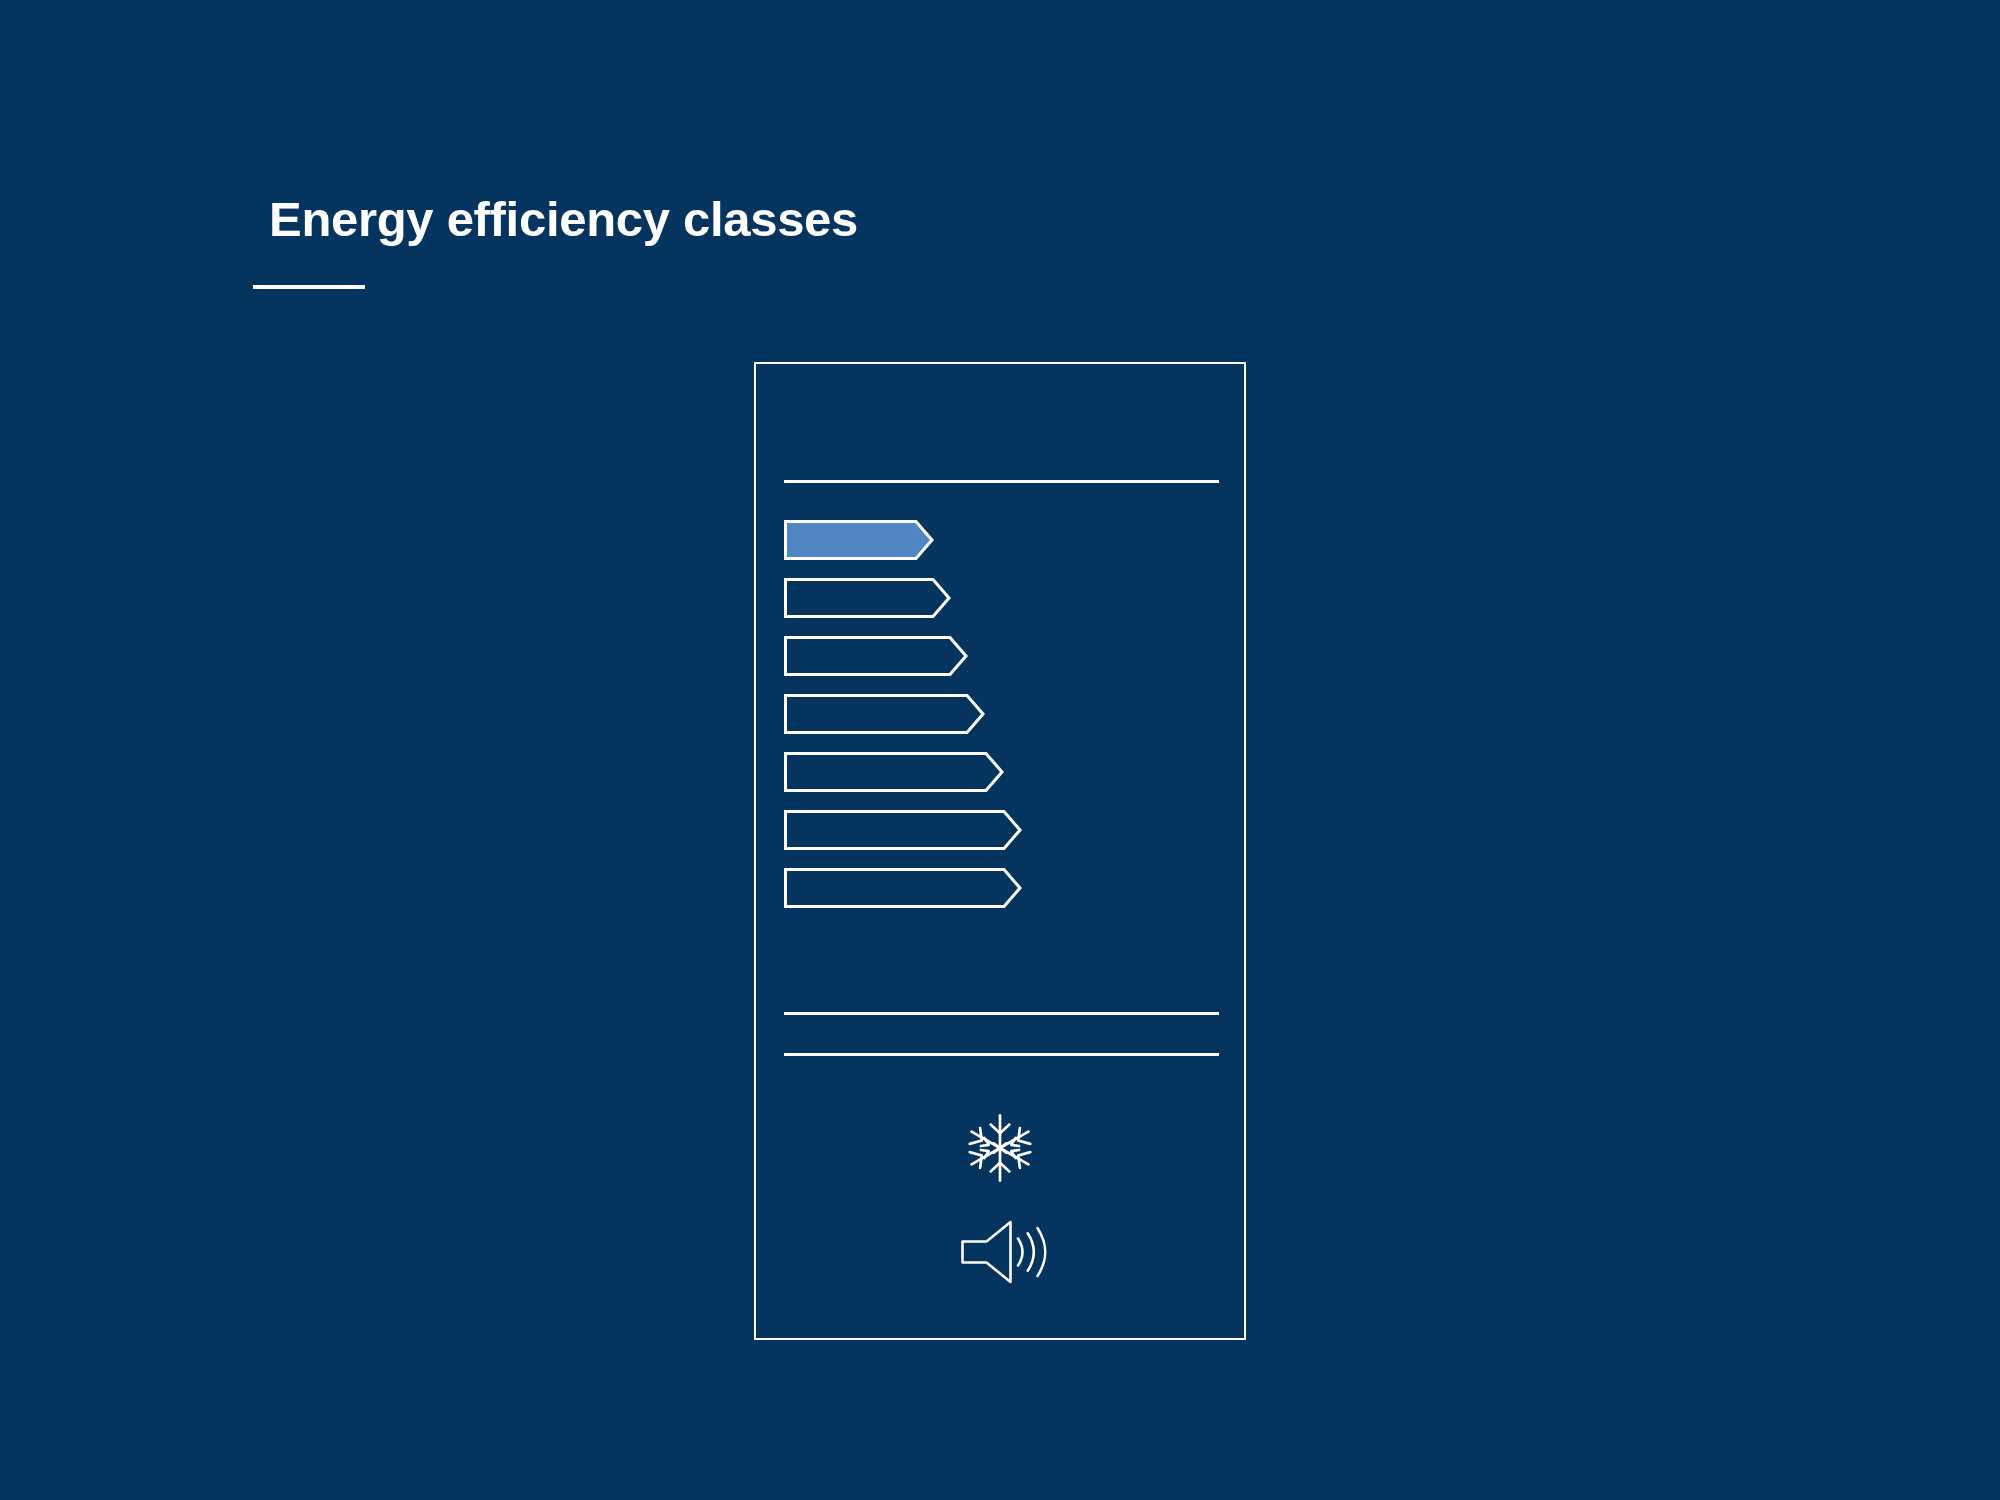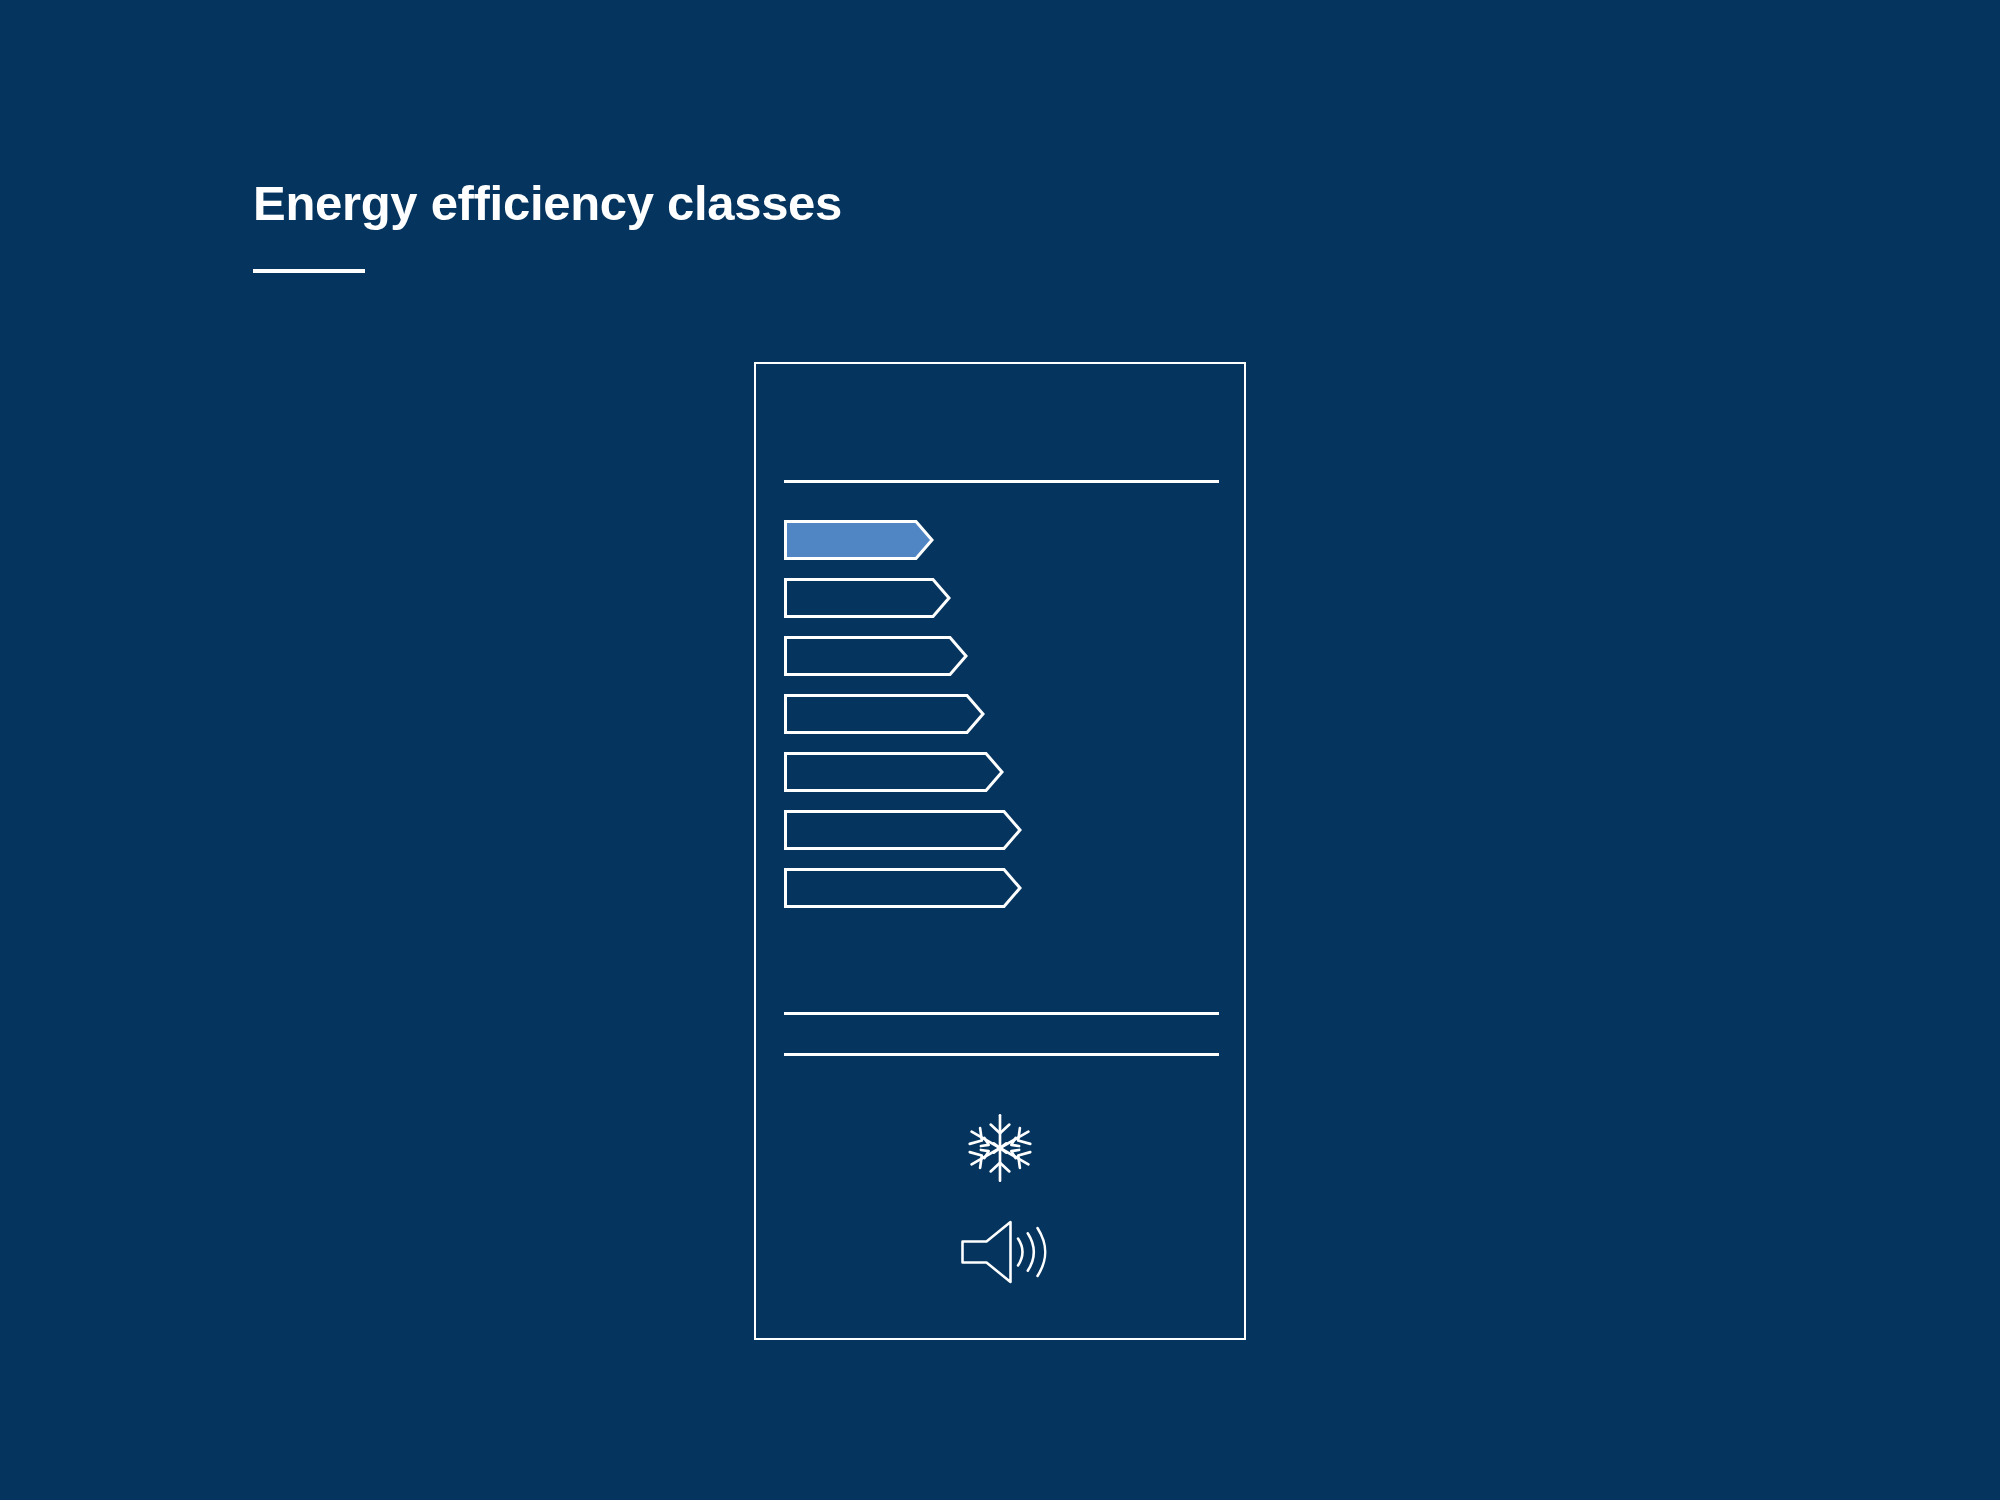--- a/index.html
+++ b/index.html
@@ -21,21 +21,21 @@
     left: 253px;
     top: 178px;
   }
   #page-title {
     font-size: 49px;
     font-weight: bold;
     color: #ffffff;
     letter-spacing: -0.3px;
     line-height: 1.05;
     white-space: nowrap;
-    margin: 0;
+    margin: 16px;
   }
   #title-accent {
     margin-top: 40px;
     width: 112px;
     height: 4px;
     background: #ffffff;
   }
 
   
   #energy-card {

